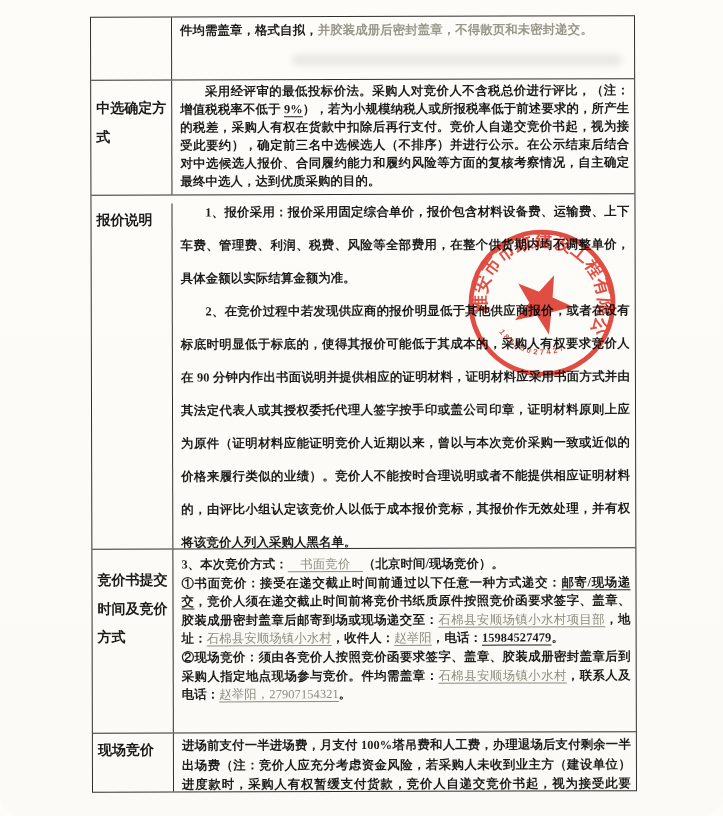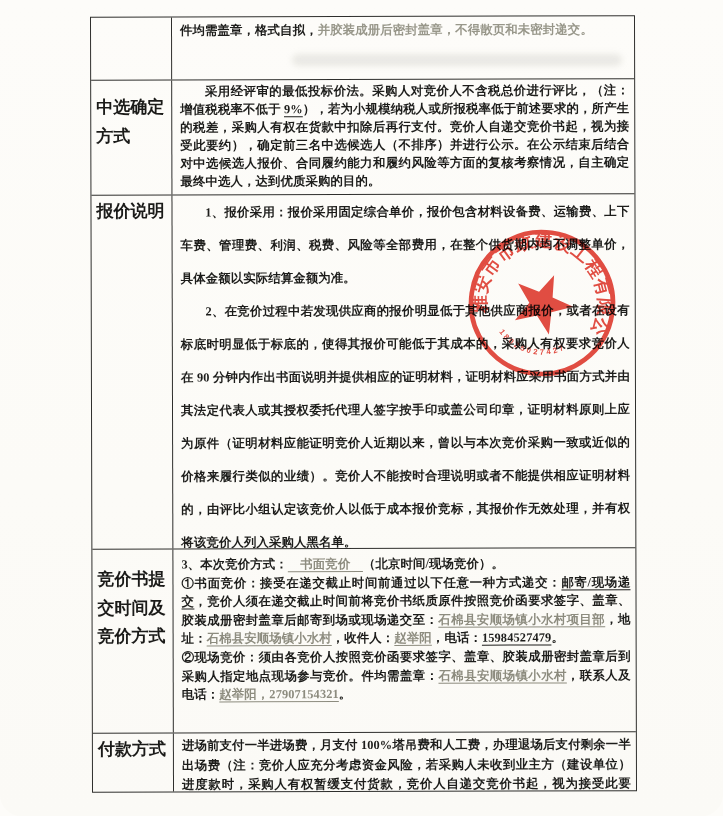--- a/index.html
+++ b/index.html
@@ -14,50 +14,50 @@
     position:absolute;left:91px;top:16px;width:543px;
     border:1.6px solid #2f2f2d;
     transform:rotate(-0.15deg);
     background:transparent;
   }
   .row{display:flex;}
   .row + .row{border-top:1.4px solid #2f2f2d;}
   .cell-label{
     width:81px;flex:0 0 81px;border-right:1.4px solid #2f2f2d;
     font-family:"Liberation Sans","DejaVu Sans",sans-serif;
-    font-weight:700;color:#1b1b19;font-size:17px;line-height:28.5px;
+    font-weight:700;color:#1b1b19;font-size:14px;line-height:28.5px;
     padding:0 2px 0 5px;box-sizing:border-box;word-break:break-all;
   }
   .cell-body{flex:1;box-sizing:border-box;padding:0 5px 0 8px;overflow:hidden;}
   .r0{height:62px;}
   .r1{height:114px;}
   .r2{height:353px;}
   .r3{height:183px;}
   .r4{height:58px;}
   .r1 .cell-label{padding-top:13px;}
-  .r2 .cell-label{padding-top:2px;}
+  .r2 .cell-label{padding-top:2px;margin-top:8px;}
   .r3 .cell-label{padding-top:16px;}
   .r4 .cell-label{padding-top:2px;}
   .r0 .cell-body{padding-top:3px;}
   .r1 .cell-body{padding-top:2px;}
   .r2 .cell-body{padding-top:1px;}
   .r3 .cell-body{padding-top:6px;}
   .r4 .cell-body{padding-top:3px;}
   p.para{margin:0;font-size:12.4px;letter-spacing:0.12px;text-align:justify;word-break:break-all;}
   .r0 p.para{line-height:20px;}
   .r1 p.para{line-height:18px;}
   .r2 p.para{line-height:33px;}
   .r3 p.para{line-height:18.6px;}
   .r4 p.para{line-height:19.5px;}
   p.ind{text-indent:2em;}
   
   .seg-k{color:#1d1d1b;font-weight:600;}
   .seg-f{color:#98978a;font-weight:600;}
   .seg-ku{color:#1d1d1b;font-weight:600;text-decoration:underline;text-underline-offset:3px;text-decoration-thickness:1px;}
-  .seg-fu{color:#8d8c7f;font-weight:700;text-decoration:underline;text-underline-offset:3px;text-decoration-thickness:1px;}
+  .seg-fu{color:#8d8c7f;font-weight:400;text-decoration:underline;text-underline-offset:3px;text-decoration-thickness:1px;}
   
   .smudge{
     position:absolute;left:292px;top:54px;width:330px;height:12px;
     background:rgba(150,152,140,0.18);filter:blur(3px);border-radius:6px;
   }
   
   .stamp{
     position:absolute;left:466px;top:227px;width:152px;height:152px;
     transform:rotate(8deg);
     opacity:0.88;mix-blend-mode:multiply;pointer-events:none;
@@ -95,21 +95,21 @@
     <div class="row r3">
       <div class="cell-label">竞价书提交时间及竞价方式</div>
       <div class="cell-body">
         <p class="para"><span class="seg-k">3、本次竞价方式：</span><span class="seg-fu">　书面竞价　</span><span class="seg-k">（北京时间/现场竞价）。</span></p>
         <p class="para"><span class="seg-k">①书面竞价：接受在递交截止时间前通过以下任意一种方式递交：</span><span class="seg-ku">邮寄/现场递交</span><span class="seg-k">，竞价人须在递交截止时间前将竞价书纸质原件按照竞价函要求签字、盖章、胶装成册密封盖章后邮寄到场或现场递交至：</span><span class="seg-fu">石棉县安顺场镇小水村项目部</span><span class="seg-k">，地址：</span><span class="seg-fu">石棉县安顺场镇小水村</span><span class="seg-k">，收件人：</span><span class="seg-fu">赵举阳</span><span class="seg-k">，电话：</span><span class="seg-ku">15984527479</span><span class="seg-k">。</span></p>
         <p class="para"><span class="seg-k">②现场竞价：须由各竞价人按照竞价函要求签字、盖章、胶装成册密封盖章后到采购人指定地点现场参与竞价。件均需盖章：</span><span class="seg-fu">石棉县安顺场镇小水村</span><span class="seg-k">，联系人及电话：</span><span class="seg-fu">赵举阳，27907154321</span><span class="seg-k">。</span></p>
       </div>
     </div>
 
     <div class="row r4">
-      <div class="cell-label">付款方式</div>
+      <div class="cell-label">现场竞价</div>
       <div class="cell-body">
         <p class="para"><span class="seg-k">进场前支付一半进场费，月支付 100%塔吊费和人工费，办理退场后支付剩余一半出场费（注：竞价人应充分考虑资金风险，若采购人未收到业主方（建设单位）进度款时，采购人有权暂缓支付货款，竞价人自递交竞价书起，视为接受此要约）。</span></p>
       </div>
     </div>
 
   </div>
 
   <div class="smudge"></div>
 
   <svg class="stamp" viewBox="0 0 150 150" aria-hidden="true">

